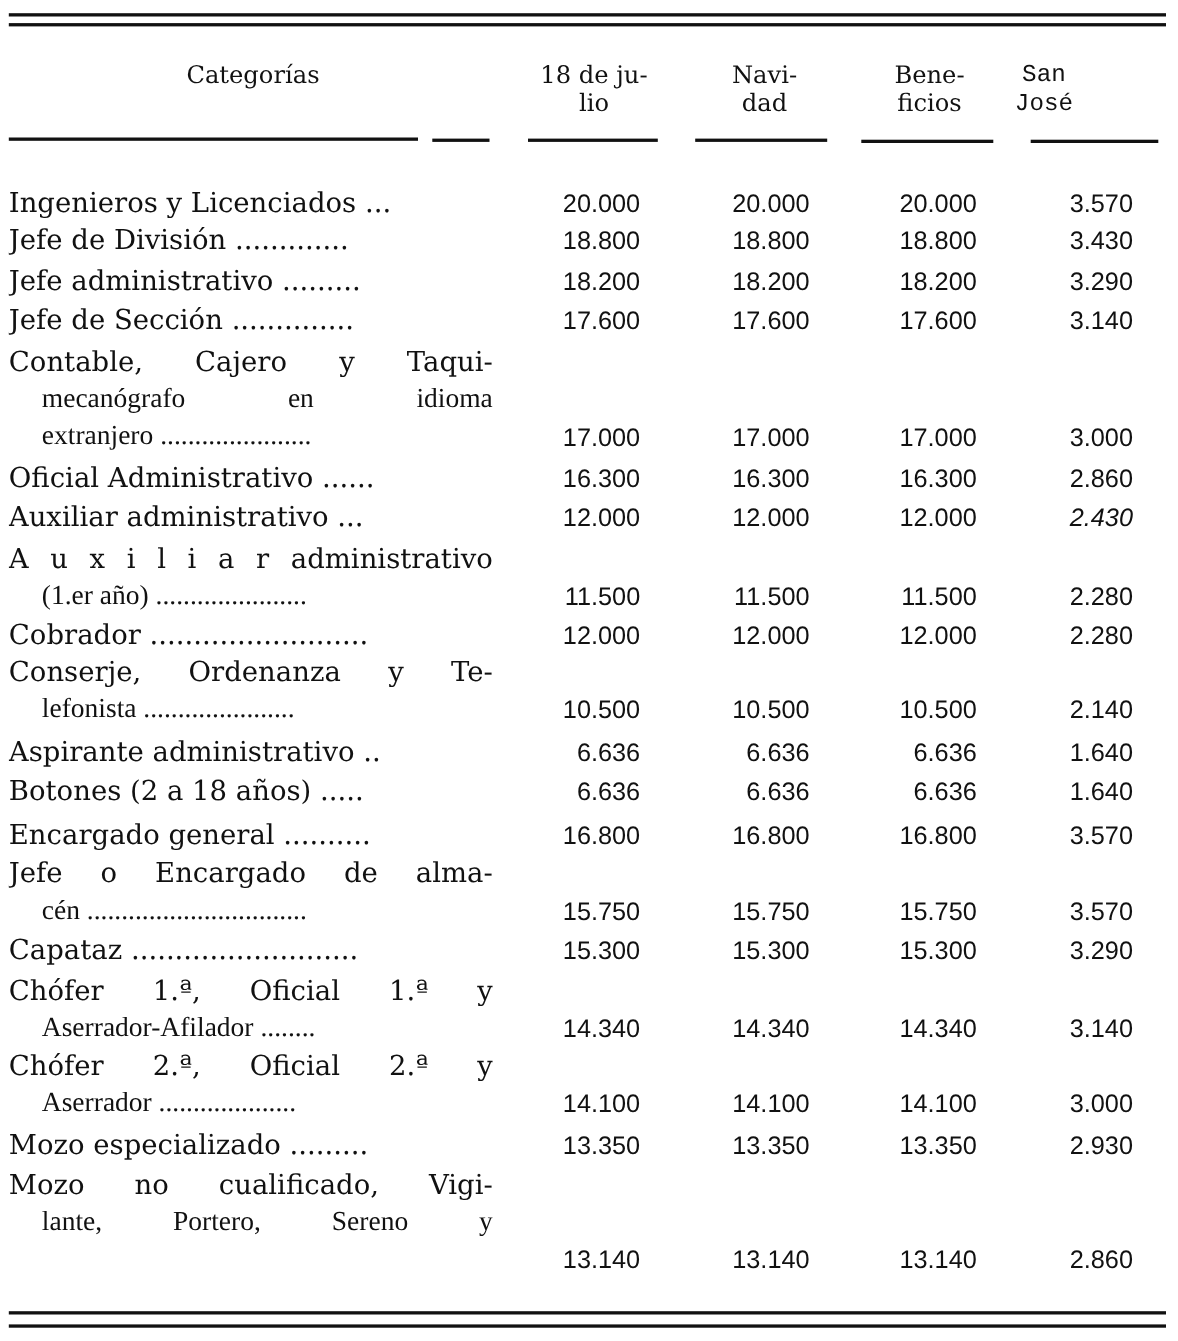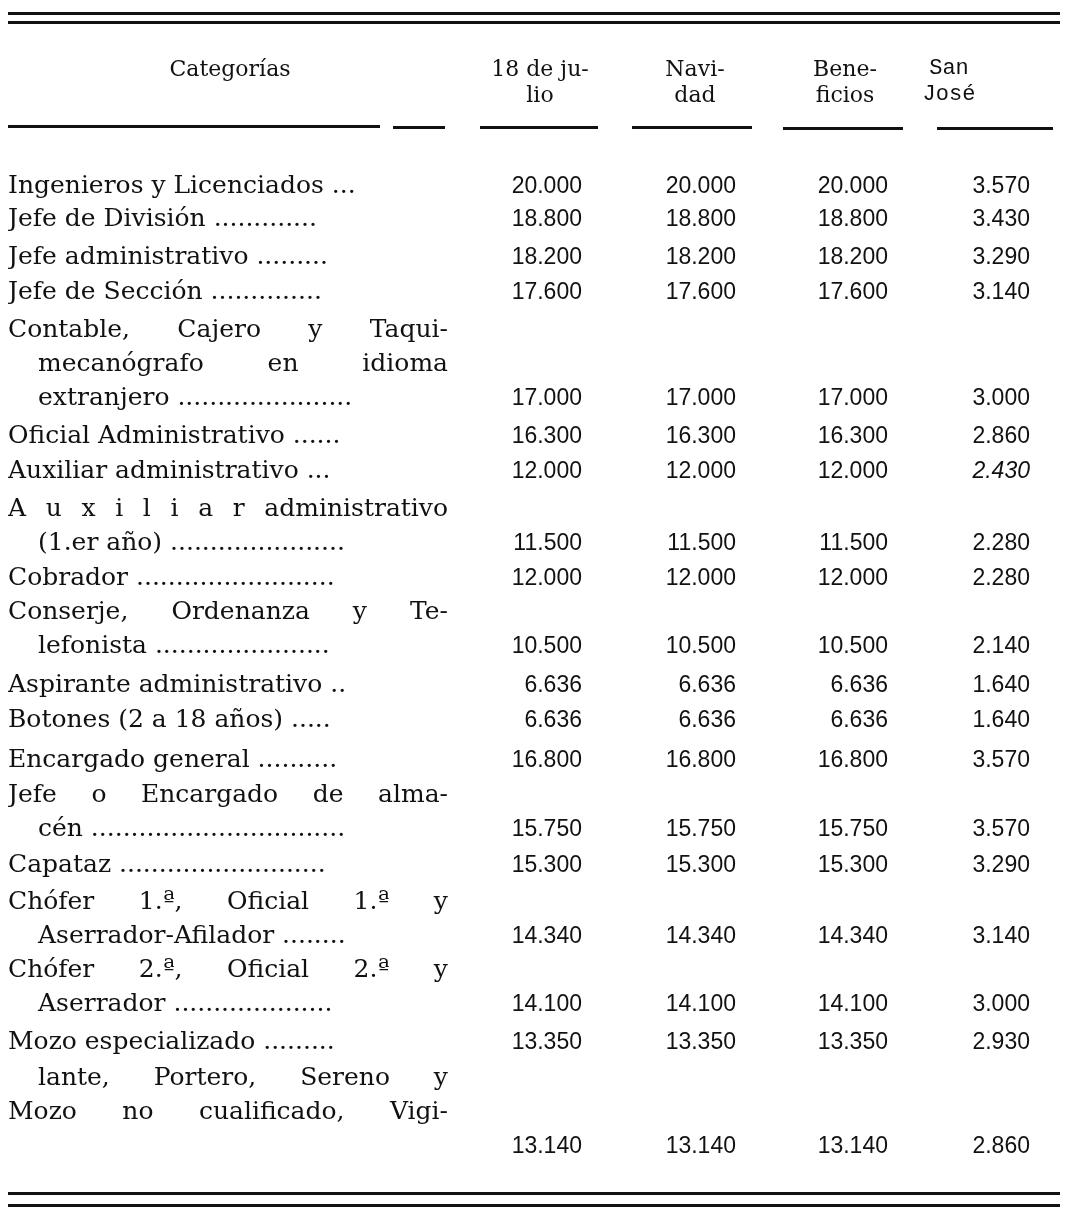--- a/index.html
+++ b/index.html
@@ -8,21 +8,21 @@
 
   .rule { position: absolute; background: #111; }
   .rule.thick { height: 3px; }
   .rule.seg { height: 3px; }
 
   .hdr { position: absolute; font-family: "DejaVu Serif", "Liberation Serif", serif; font-size: 22px; line-height: 26px; text-align: center; color: #111; white-space: pre-line; }
 
   .row { position: absolute; left: 0; width: 1071px; }
   .cat { position: absolute; left: 8px; width: 440px; font-family: "DejaVu Serif", "Liberation Serif", serif; font-size: 25px; line-height: 34px; color: #111; font-weight: 500; }
   .cat .line { display: block; white-space: nowrap; overflow: hidden; }
-  .cat .line.indent { padding-left: 30px; }
+  .cat .line.indent { padding-left: 30px; font-family: Liberation Serif, serif; }
   .cat .line.justify { text-align: justify; text-align-last: justify; }
   .num { position: absolute; font-family: "Liberation Sans", "DejaVu Sans", sans-serif; font-size: 23px; line-height: 34px; color: #111; text-align: right; width: 130px; font-weight: 500; }
   .c1 { left: 452px; }
   .c2 { left: 606px; }
   .c3 { left: 758px; }
   .c4 { left: 900px; }
 </style>
 </head>
 <body>
 
@@ -213,22 +213,22 @@
         <div class="cat">
           <span class="line">Mozo especializado .........</span>
         </div>
         <div class="num c1" style="top: 0px;">13.350</div>
         <div class="num c2" style="top: 0px;">13.350</div>
         <div class="num c3" style="top: 0px;">13.350</div>
         <div class="num c4" style="top: 0px;">2.930</div>
       </div>
       <div class="row" style="top: 1060px;">
         <div class="cat">
+          <span class="line justify">Mozo no cualificado, Vigi-</span>
           <span class="line indent justify">lante, Portero, Sereno y</span>
-          <span class="line justify">Mozo no cualificado, Vigi-</span>
         </div>
         <div class="num c1" style="top: 68px;">13.140</div>
         <div class="num c2" style="top: 68px;">13.140</div>
         <div class="num c3" style="top: 68px;">13.140</div>
         <div class="num c4" style="top: 68px;">2.860</div>
       </div>
     </div>
 
   <div class="rule thick" style="left:8px; top:1192px; width:1052px;"></div>
   <div class="rule thick" style="left:8px; top:1204px; width:1052px;"></div>

